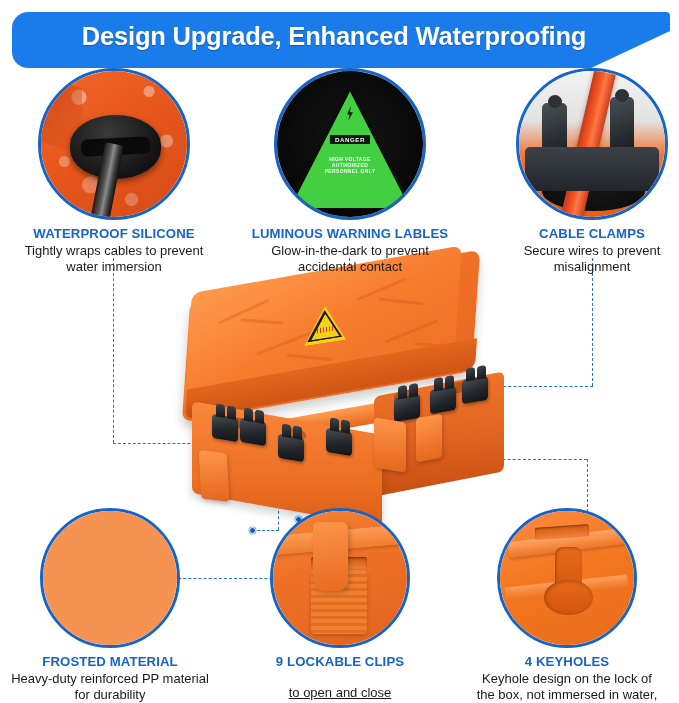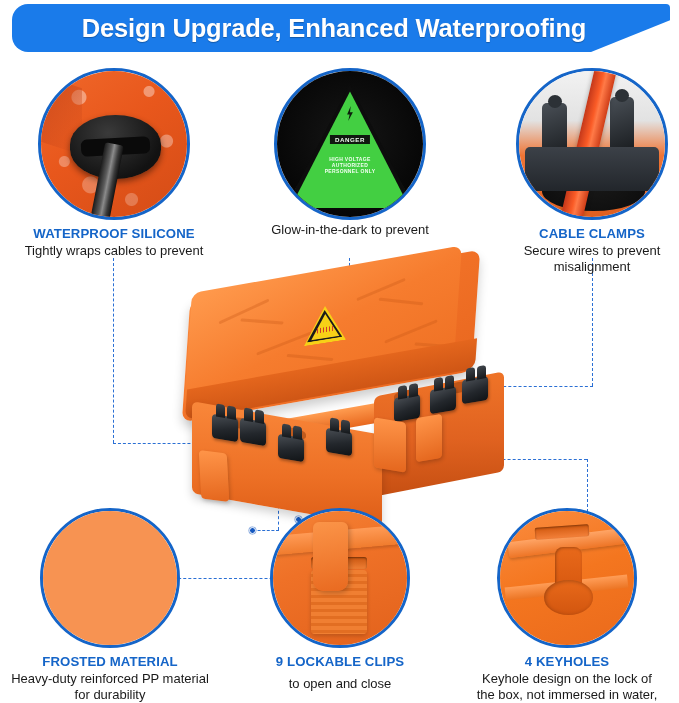--- a/index.html
+++ b/index.html
@@ -1,20 +1,20 @@
 <!DOCTYPE html>
 <html><head>
 <meta charset="utf-8">
 <style>
   html,body{margin:0;padding:0;background:#ffffff;}
   body{width:679px;height:703px;position:relative;overflow:hidden;
        font-family:"Liberation Sans",sans-serif;-webkit-font-smoothing:antialiased;}
 
   
-  .header{position:absolute;left:12px;top:4px;width:658px;height:48px;}
+  .header{position:absolute;left:12px;top:12px;width:658px;height:56px;}
   .header-bg{position:absolute;inset:0;background:#1a7bea;
              border-top-left-radius:16px;border-bottom-left-radius:16px;
              border-top-right-radius:4px;
              clip-path:polygon(0 0, 100% 0, 100% 34%, 88% 100%, 0 100%);}
   .header-title{position:absolute;left:0;top:0;width:100%;height:48px;
                 display:flex;align-items:center;justify-content:center;
                 color:#ffffff;font-size:25.5px;font-weight:bold;letter-spacing:-0.2px;
                 text-shadow:0 1px 1px rgba(0,0,0,.28);padding-right:14px;box-sizing:border-box;}
 
   
@@ -245,38 +245,41 @@
 <div class="callout" style="left:4px;top:68px;width:220px;">
   <div class="circle" style="width:152px;height:152px;margin:0 auto;">
     <div class="ph-sil">
       <div class="sil-edge"></div>
       <div class="sil-plate"></div>
       <div class="sil-cable"></div>
     </div>
   </div>
   <div class="c-title">WATERPROOF SILICONE</div>
   <div class="c-desc">Tightly wraps cables to prevent</div>
+  <div class="c-desc" style="margin-top:0;">water immersion</div>
 </div>
 
 <div class="callout" style="left:238px;top:68px;width:224px;">
   <div class="circle" style="width:152px;height:152px;margin:0 auto;">
     <div class="ph-lum">
       <div class="lum-tri"></div>
       <div class="lum-frame"></div>
       <div class="lum-tri-in"></div>
       <div class="lum-bolt"></div>
       <div class="lum-danger">DANGER</div>
       <div class="lum-sub">
         <div>HIGH VOLTAGE</div>
         <div>AUTHORIZED</div>
         <div>PERSONNEL ONLY</div>
       </div>
     </div>
   </div>
+  <div class="c-title">LUMINOUS WARNING LABLES</div>
   <div class="c-desc">Glow-in-the-dark to prevent</div>
+  <div class="c-desc" style="margin-top:0;">accidental contact</div>
 </div>
 
 <div class="callout" style="left:481px;top:68px;width:222px;">
   <div class="circle" style="width:152px;height:152px;margin:0 auto;">
     <div class="ph-clp">
       <div class="clp-dark"></div>
       <div class="clp-hook" style="left:16%;top:22%;"></div>
       <div class="clp-hook" style="left:62%;top:18%;"></div>
       <div class="clp-wire"></div>
       <div class="clp-base"></div>
@@ -299,21 +302,21 @@
 <div class="callout" style="left:226px;top:508px;width:228px;">
   <div class="circle" style="width:140px;height:140px;margin:0 auto;">
     <div class="ph-lock">
       <div class="lk-band"></div>
       <div class="lk-body"></div>
       <div class="lk-slot"></div>
       <div class="lk-tab"></div>
     </div>
   </div>
   <div class="c-title">9 LOCKABLE CLIPS</div>
-  <div class="c-desc" style="margin-top:7px;">to open and close</div>
+  <div class="c-desc" style="margin-top:16px;text-decoration:underline;">to open and close</div>
 </div>
 
 <div class="callout" style="left:455px;top:508px;width:224px;">
   <div class="circle" style="width:140px;height:140px;margin:0 auto;">
     <div class="ph-key">
       <div class="ky-rib"></div>
       <div class="ky-slot"></div>
       <div class="ky-ledge"></div>
       <div class="ky-hole"></div>
     </div>

